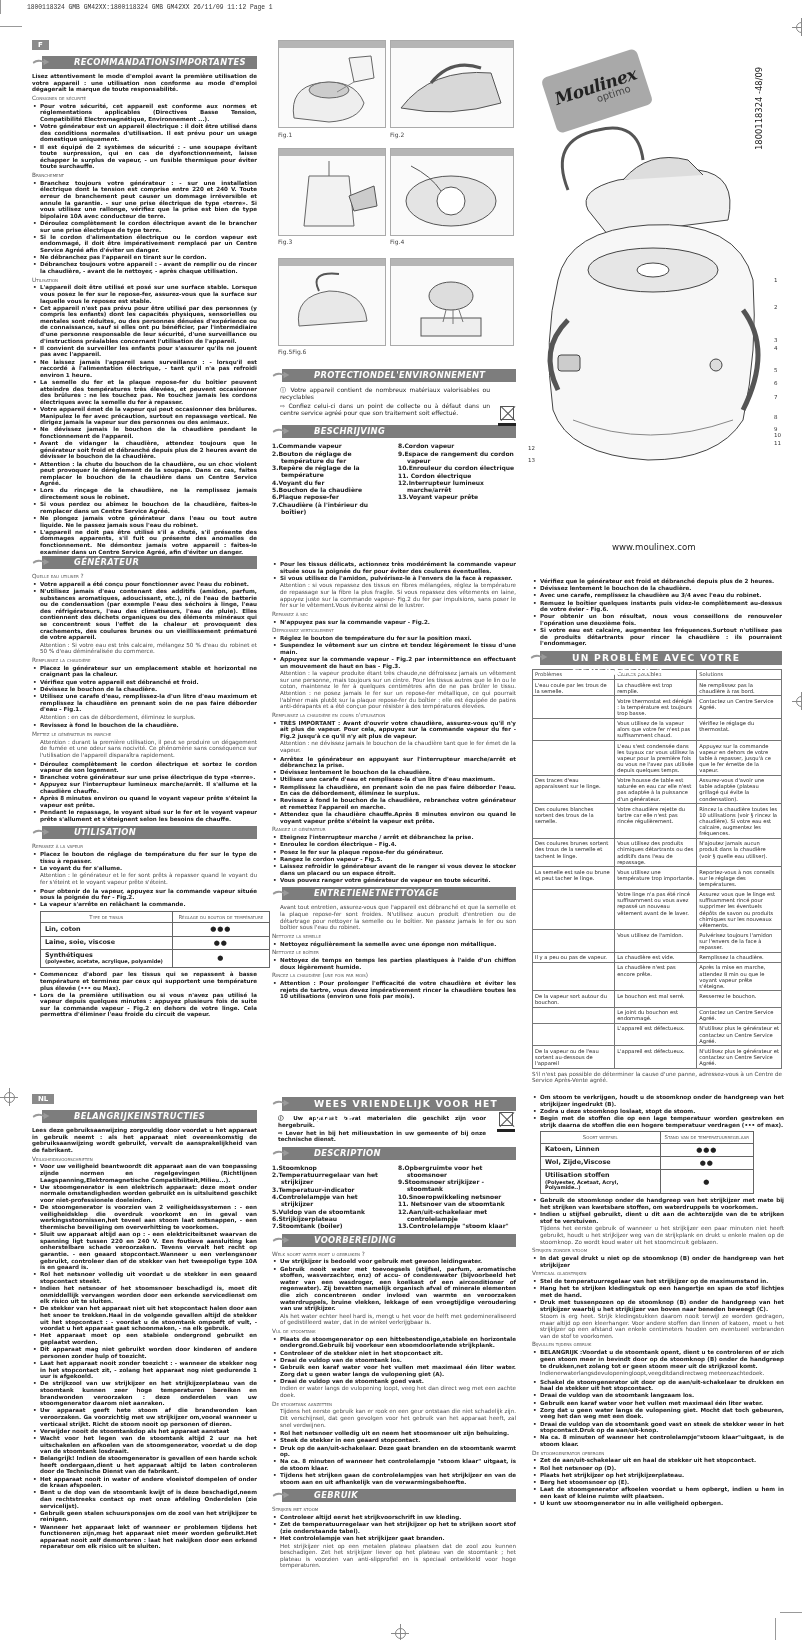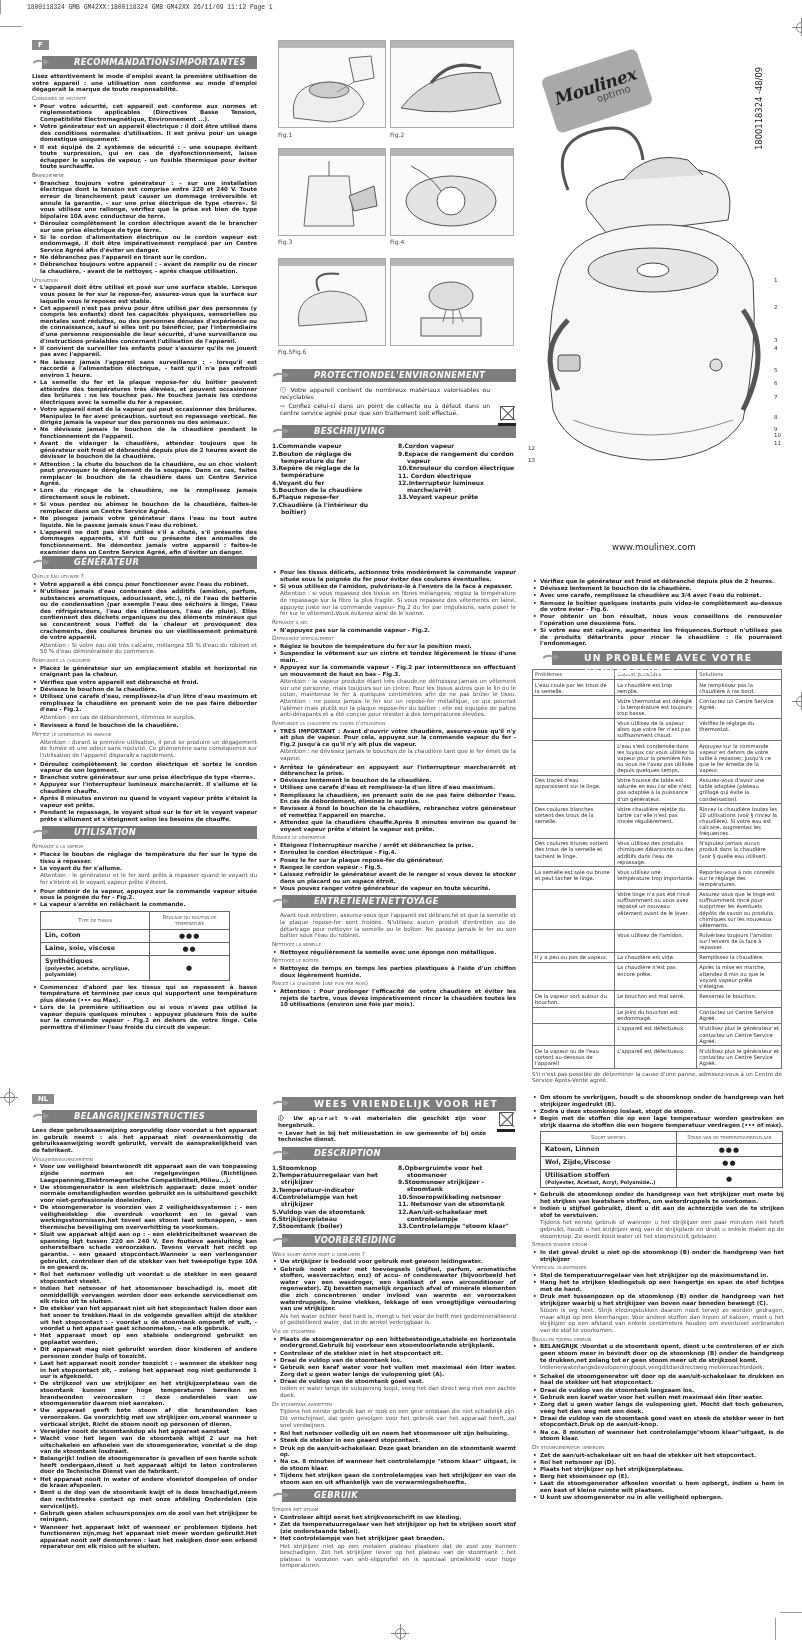--- a/index.html
+++ b/index.html
@@ -17,21 +17,21 @@
 ul{list-style:none;padding-left:0;margin:0 0 1px 0}
 ul li{position:relative;padding-left:8px;font-weight:bold;margin-bottom:.6px;text-align:justify}
 ul li::before{content:"•";position:absolute;left:1px;top:0}
 .note{padding-left:8px;color:#444;margin:1px 0 2px 0;text-align:justify}
 .fig{position:absolute;border:1px solid #aaa;background:#fafafa}
 .fig .bar{height:7px;background:#b5b5b5}
 .figlbl{position:absolute;font-size:6px;color:#444}
 table.t{border-collapse:collapse;width:100%;margin:2px 0}
 table.t td,table.t th{border:1px solid #777;padding:1.5px 2px;vertical-align:top;font-size:5.2px;text-align:left;font-weight:normal}
 table.t th{color:#444}
-table.fab{border-collapse:collapse;width:190px;margin:3px 0 3px 8px}
+table.fab{border-collapse:collapse;width:230px;margin:3px 0 3px 8px}
 table.fab td,table.fab th{border:1px solid #666;padding:2px 4px;font-size:6px}
 table.fab th{font-variant:small-caps;font-weight:normal;color:#555;text-align:center;font-size:5.4px}
 table.fab td.dots{text-align:center;font-size:7px;letter-spacing:1px}
 table.fab td.name{font-weight:bold;font-size:6.4px}
 table.fab td.name small{display:block;font-size:5px;font-weight:bold}
 .desc{display:flex;gap:8px;font-weight:bold;font-size:6px}
 .desc ol{list-style:none;flex:1}
 .desc li{padding-left:9px;text-indent:-9px;margin-bottom:.3px}
 .weee{position:absolute;width:18px;height:22px}
 .weee .bin{width:14px;height:14px;border:1px solid #555;margin:0 auto;position:relative}
@@ -276,21 +276,21 @@
     <ol>
       <li>8.Cordon vapeur</li>
       <li>9.Espace de rangement du cordon vapeur</li>
       <li>10.Enrouleur du cordon électrique</li>
       <li>11. Cordon électrique</li>
       <li>12.Interrupteur lumineux marche/arrêt</li>
       <li>13.Voyant vapeur prête</li>
     </ol>
   </div>
 
-  <div style="position:absolute;top:204px;left:0;width:244px">
+  <div style="position:absolute;top:196px;left:0;width:244px">
   <ul>
     <li>Pour les tissus délicats, actionnez très modérément la commande vapeur située sous la poignée du fer pour éviter des coulures éventuelles.</li>
     <li>Si vous utilisez de l'amidon, pulvérisez-le à l'envers de la face à repasser.</li>
   </ul>
   <p class="note">Attention : si vous repassez des tissus en fibres mélangées, réglez la température de repassage sur la fibre la plus fragile. Si vous repassez des vêtements en laine, appuyez juste sur la commande vapeur- Fig.2 du fer par impulsions, sans poser le fer sur le vêtement.Vous éviterez ainsi de le lustrer.</p>
   <div class="sub">Repassez à sec</div>
   <ul>
         <li>N'appuyez pas sur la commande vapeur - Fig.2.</li>
       </ul>
   <div class="sub">Défroissez verticalement</div>
@@ -452,21 +452,21 @@
 
 <div class="col" style="left:532px;top:578px;width:250px">
   <ul>
     <li>Vérifiez que le générateur est froid et débranché depuis plus de 2 heures.</li>
     <li>Dévissez lentement le bouchon de la chaudière.</li>
     <li>Avec une carafe, remplissez la chaudière au 3/4 avec l'eau du robinet.</li>
     <li>Remuez le boîtier quelques instants puis videz-le complètement au-dessus de votre évier - Fig.6.</li>
     <li>Pour obtenir un bon résultat, nous vous conseillons de renouveler l'opération une deuxième fois.</li>
     <li>Si votre eau est calcaire, augmentez les fréquences.Surtout n'utilisez pas de produits détartrants pour rincer la chaudière : ils pourraient l'endommager.</li>
   </ul>
-  <div class="hdr big" style="margin-left:20px"><svg class="arrow" viewBox="0 0 22 12">
+  <div class="hdr big" style="margin-left:8px"><svg class="arrow" viewBox="0 0 22 12">
         <use href="#arr"></use>
       </svg><span>UN PROBLÈME AVEC VOTRE GÉNÉRATEUR ?</span></div>
   <table class="t">
     <tbody>
         <tr>
       <th style="width:33%">Problèmes</th>
       <th style="width:33%">Causes possibles</th>
       <th>Solutions</th>
     </tr>
     <tr>
@@ -553,21 +553,21 @@
     </table>
   <p style="color:#444">S'il n'est pas possible de déterminer la cause d'une panne, adressez-vous à un Centre de Service Après-Vente agréé.</p>
 </div>
 
 <div class="col" style="left:532px;top:1094px;width:252px">
   <ul>
     <li>Om stoom te verkrijgen, houdt u de stoomknop onder de handgreep van het strijkijzer ingedrukt (B).</li>
     <li>Zodra u deze stoomknop loslaat, stopt de stoom.</li>
     <li>Begin met de stoffen die op een lage temperatuur worden gestreken en strijk daarna de stoffen die een hogere temperatuur verdragen (••• of max).</li>
   </ul>
-  <table class="fab" style="width:243px">
+  <table class="fab" style="width:214px">
     <tbody>
         <tr>
           <th>Soort weefsel</th>
           <th>Stand van de temperatuurregelaar</th>
         </tr>
     <tr>
           <td class="name"><span>Katoen, Linnen</span></td>
           <td class="dots">●●●</td>
         </tr>
     <tr>

